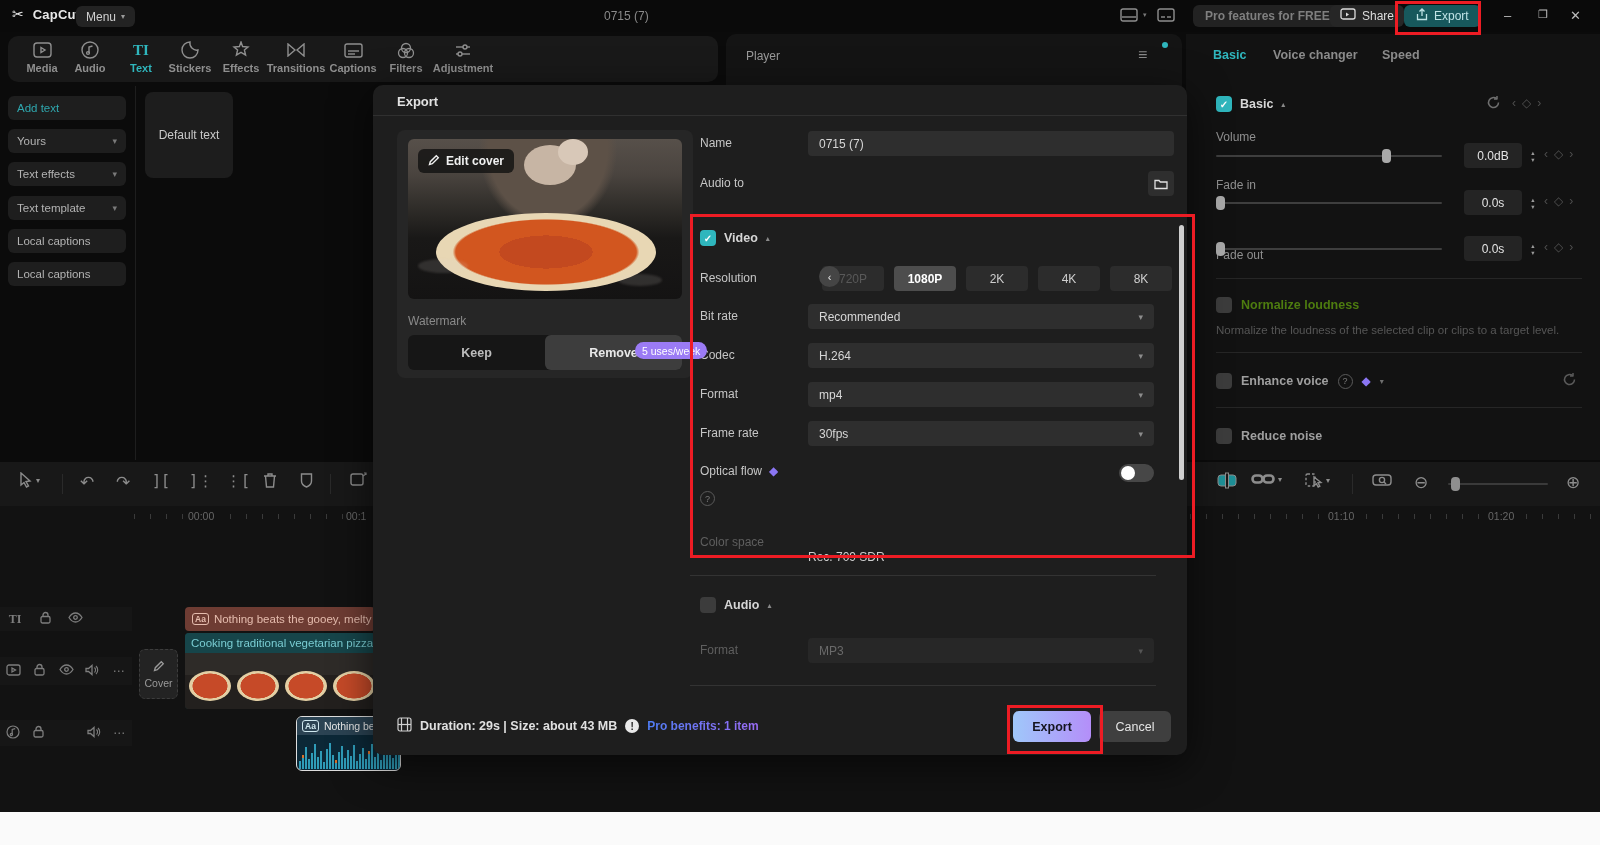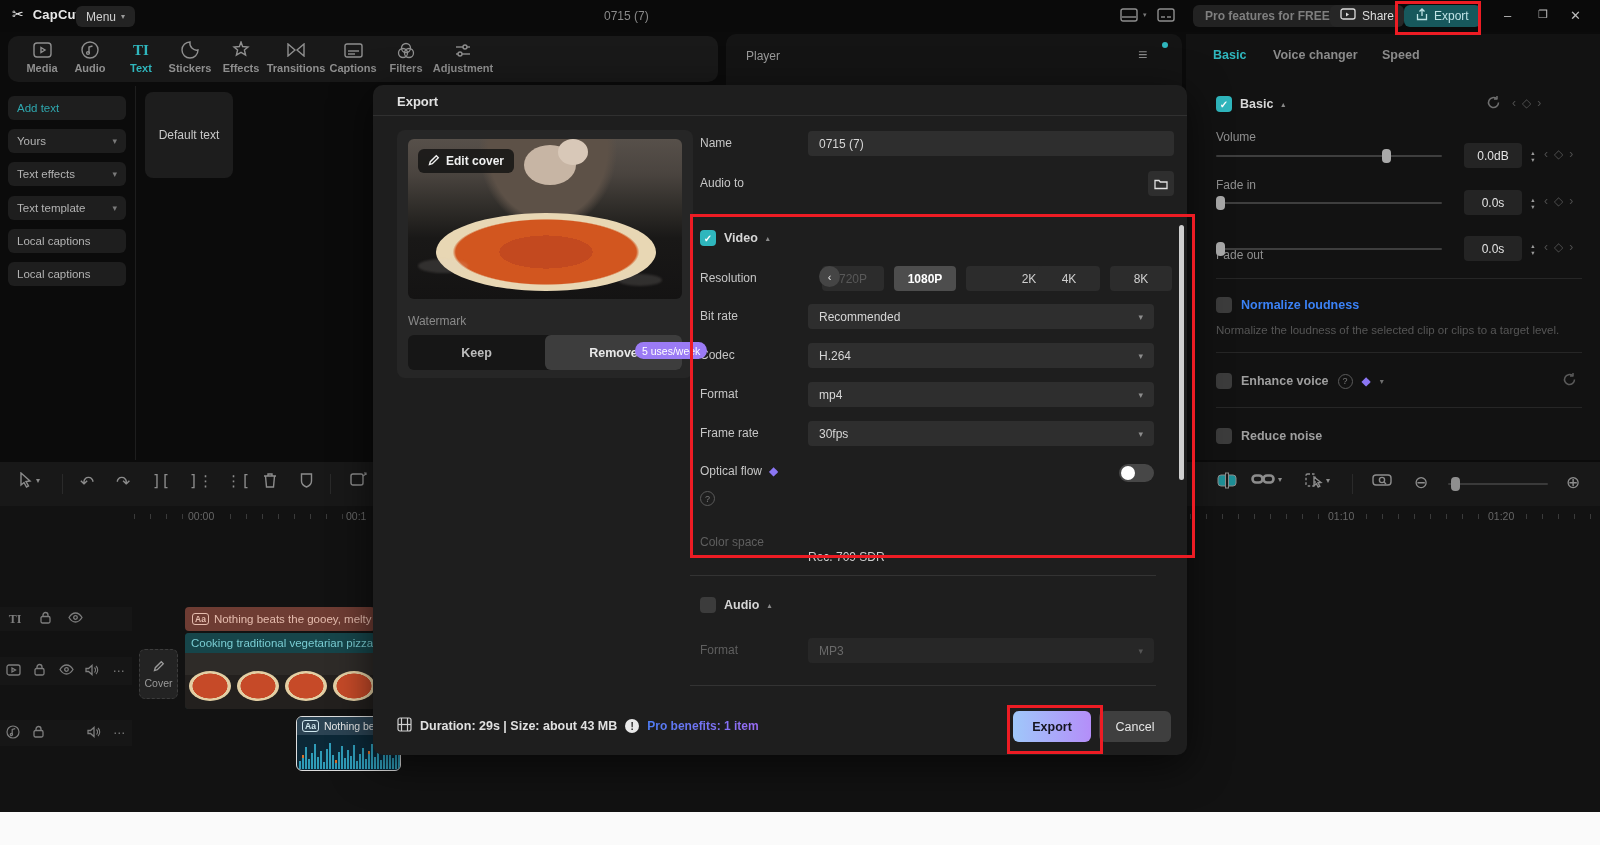--- a/index.html
+++ b/index.html
@@ -350,21 +350,21 @@
   <div class="stepper" style="left:340px;top:202px;">
       <span>▴</span>
       <span>▾</span>
     </div>
   <span class="abs kfnav" style="left:358px;top:206px;">‹◇›</span>
 
   <div class="hline" style="left:30px;top:244px;width:366px;"></div>
 
   <div class="abs row" style="left:30px;top:263px;gap:9px;">
     <span class="chk"></span>
-    <span style="color:#3b82f6;font-size:12.5px;font-weight:bold;">Normalize loudness</span>
+    <span style="color:#4d7c0f;font-size:12.5px;font-weight:bold;">Normalize loudness</span>
   </div>
   <div class="abs" style="left:30px;top:290px;width:380px;color:#565656;font-size:11.5px;">Normalize the loudness of the selected clip or clips to a target level.</div>
 
   <div class="hline" style="left:30px;top:318px;width:366px;"></div>
 
   <div class="abs row" style="left:30px;top:339px;gap:9px;">
     <span class="chk"></span>
     <span style="color:#9f9f9f;font-size:12.5px;font-weight:bold;">Enhance voice</span>
     <span class="help-q">?</span>
     <span class="gem">◆</span>
@@ -613,21 +613,21 @@
   <div class="abs row" style="left:327px;top:145px;gap:8px;">
     <span class="chk on">✓</span>
     <span class="sec-label">Video</span>
     <span style="color:#8a8a8a;font-size:8px;">▴</span>
   </div>
 
   <div class="f-label" style="top:186px;">Resolution</div>
   <div id="res-chev">‹</div>
   <div class="resbtn dis" style="left:449px;top:181px;">720P</div>
   <div class="resbtn sel" style="left:521px;top:181px;">1080P</div>
-  <div class="resbtn" style="left:593px;top:181px;padding-left:32px;">2K</div>
+  <div class="resbtn" style="left:593px;top:181px;">2K</div>
   <div class="resbtn" style="left:665px;top:181px;">4K</div>
   <div class="resbtn" style="left:737px;top:181px;">8K</div>
 
   <div class="f-label" style="top:224px;">Bit rate</div>
   <div class="ddown" style="top:219px;">
     <span>Recommended</span>
     <span class="car">▾</span>
   </div>
 
   <div class="f-label" style="top:263px;">Codec</div>

